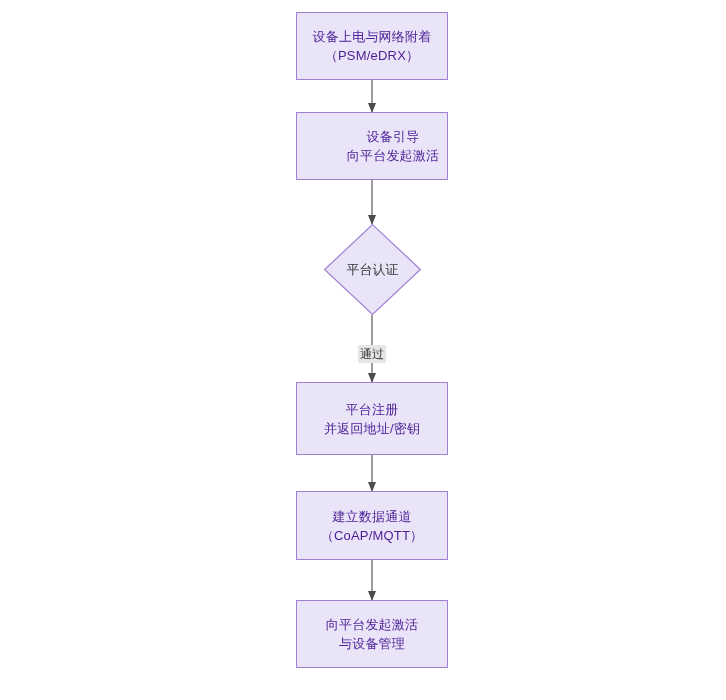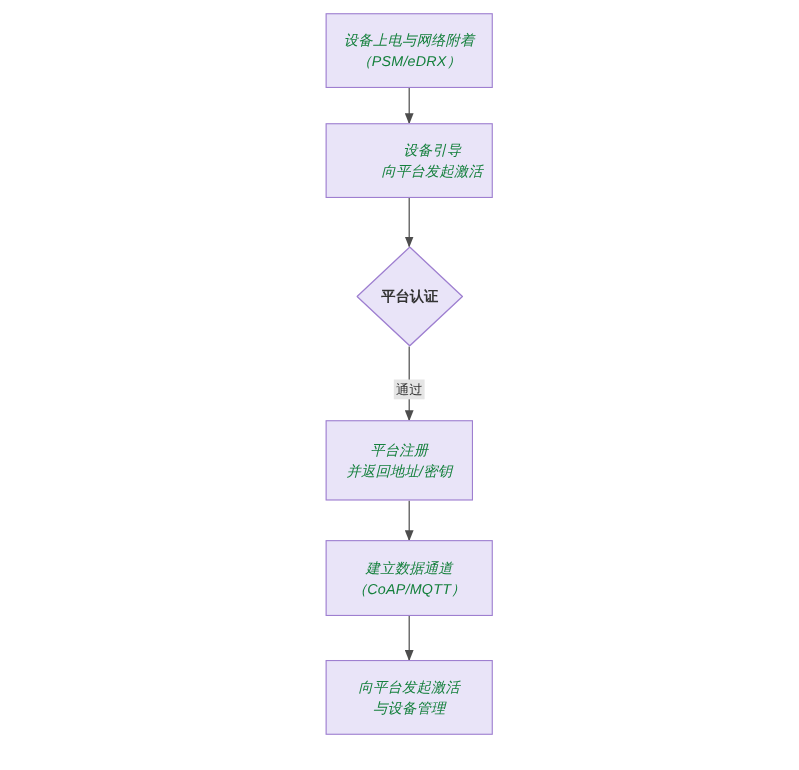--- a/index.html
+++ b/index.html
@@ -17,30 +17,29 @@
     position: relative;
     width: 726px;
     height: 700px;
     background: #ffffff;
   }
   .node {
     position: absolute;
     box-sizing: border-box;
     background: #E9E4F8;
     border: 1px solid #9E7FD0;
-    color: #15803d;
+    color: #4c1d95;
     font-size: 13px;
     line-height: 19px;
     display: flex;
     align-items: center;
     justify-content: center;
     text-align: center;
     white-space: pre-line;
     letter-spacing: 0.2px;
-    font-style: italic;
   }
   .decision-wrap {
     position: absolute;
     display: flex;
     align-items: center;
     justify-content: center;
   }
   .decision-shape {
     position: absolute;
     left: 0;
@@ -49,21 +48,20 @@
     height: 100%;
   }
   .decision-label {
     position: relative;
     z-index: 2;
     color: #333333;
     font-size: 13px;
     line-height: 19px;
     text-align: center;
     white-space: pre-line;
-    font-weight: bold;
   }
   .edge {
     position: absolute;
     left: 0;
     top: 0;
     width: 726px;
     height: 700px;
     pointer-events: none;
   }
   .edge-label {
@@ -104,21 +102,21 @@
 
   <div class="decision-wrap" style="left:324px; top:224px; width:97px; height:91px;">
     <svg class="decision-shape" viewBox="0 0 97 91" xmlns="http://www.w3.org/2000/svg">
       <polygon points="48.5,0.6 96.4,45.5 48.5,90.4 0.6,45.5" fill="#E9E4F8" stroke="#9E7FD0" stroke-width="1.2"></polygon>
     </svg>
     <span class="decision-label">平台认证</span>
   </div>
 
   <div class="edge-label" style="left:372px; top:354px;">通过</div>
 
-  <div class="node" style="left:296px; top:382px; width:134px; height:73px;">平台注册
+  <div class="node" style="left:296px; top:382px; width:152px; height:73px;">平台注册
 并返回地址/密钥</div>
 
   <div class="node" style="left:296px; top:491px; width:152px; height:69px;">建立数据通道
 （CoAP/MQTT）</div>
 
   <div class="node" style="left:296px; top:600px; width:152px; height:68px;">向平台发起激活
 与设备管理</div>
 
 </div>
 

